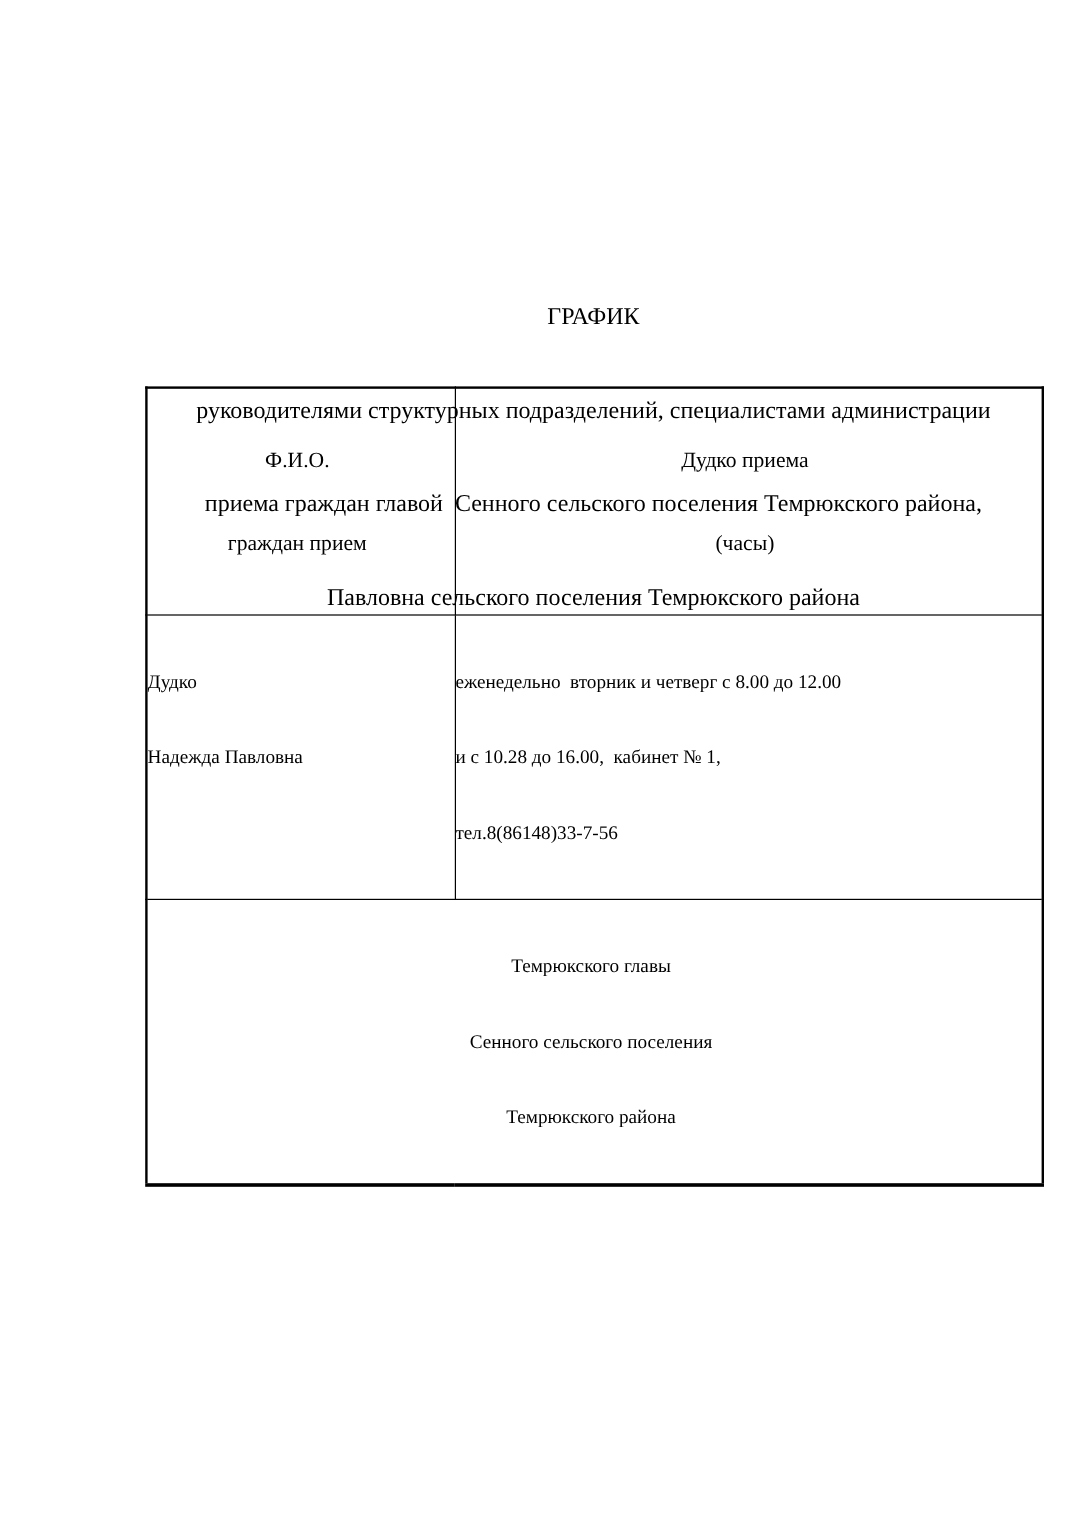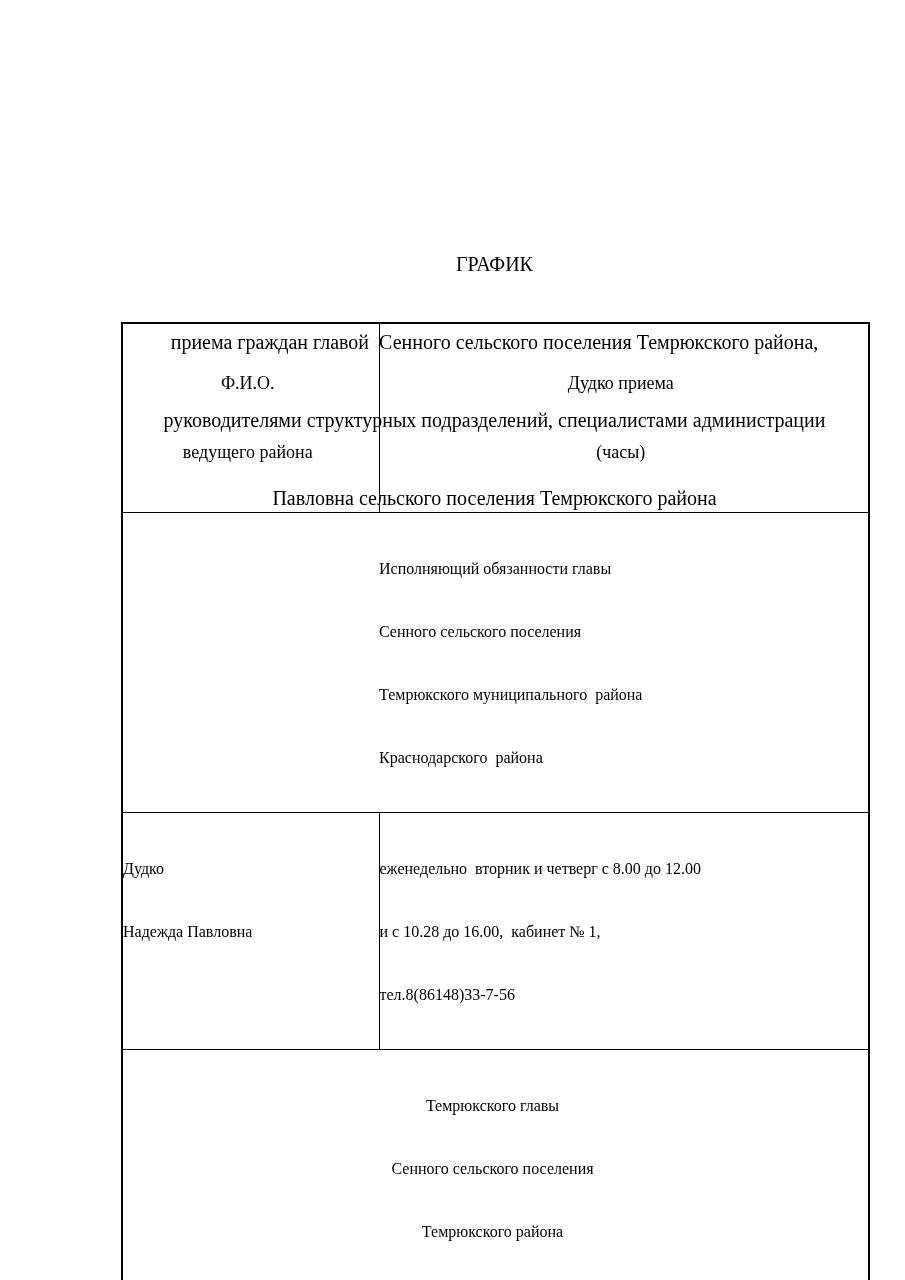--- a/index.html
+++ b/index.html
@@ -58,51 +58,43 @@
   td.sec-cell { text-align: center; }
   td.sec-left { text-align: left; padding-left: 256px; }
 </style>
 </head>
 <body>
 
 <div class="page">
 
   <div class="doc-title">
     <div>ГРАФИК</div>
+    <div>руководителями структурных подразделений, специалистами администрации</div>
     <div>приема граждан главой  Сенного сельского поселения Темрюкского района,</div>
-    <div>руководителями структурных подразделений, специалистами администрации</div>
     <div>Павловна сельского поселения Темрюкского района</div>
   </div>
 
   <table class="schedule">
     <colgroup>
         <col class="c1">
         <col class="c2">
       </colgroup>
 
     <tbody>
         <tr class="r-header">
       <th>
         <div>Ф.И.О.</div>
-        <div>ведущего района</div>
+        <div>граждан прием</div>
       </th>
       <th>
         <div>Дудко приема</div>
         <div>(часы)</div>
       </th>
     </tr>
 
-    <tr class="r-sec1">
-      <td class="sec-left" colspan="2">
-        <div>Исполняющий обязанности главы</div>
-        <div>Сенного сельского поселения</div>
-        <div>Темрюкского муниципального  района</div>
-        <div>Краснодарского  района</div>
-      </td>
-    </tr>
     <tr class="r-p1">
       <td>
         <div>Дудко</div>
         <div>Надежда Павловна</div>
       </td>
       <td>
         <div>еженедельно  вторник и четверг с 8.00 до 12.00</div>
         <div>и с 10.28 до 16.00,  кабинет № 1,</div>
         <div>тел.8(86148)33-7-56</div>
       </td>

